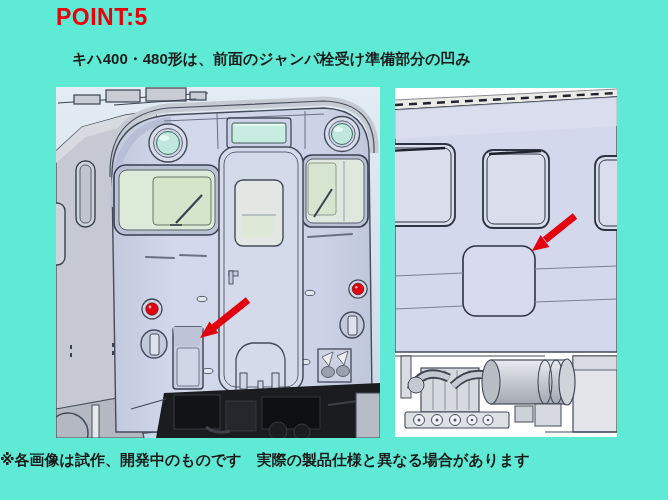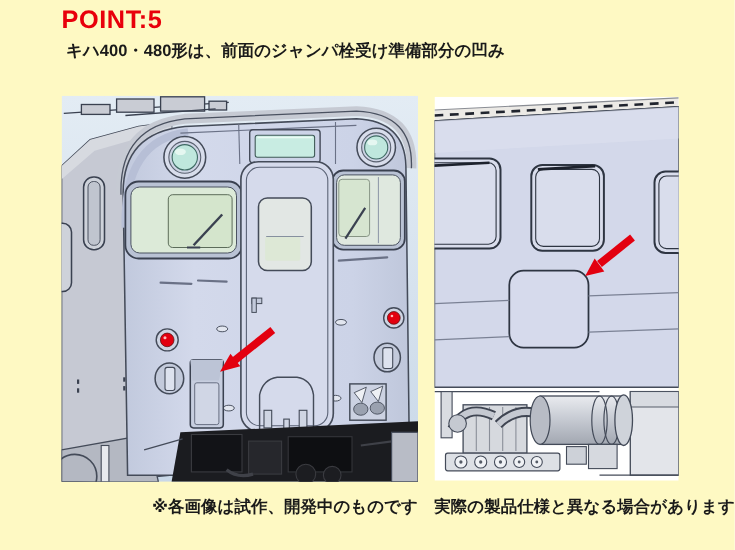--- a/index.html
+++ b/index.html
@@ -1,34 +1,34 @@
 <!DOCTYPE html>
 <html style="--heading-red: #e8000b; --accent-red: #e3000f; --text-black: #1a1a1a; --sky-top: #e3ecf4; --sky-bottom: #c9d8e8; --train-body: #ccd3e7; --train-body-light: #d5daeb; --train-body-shade: #b7bfd6; --train-side-gray: #c6c9d3; --glass-green: #dcead8; --glass-green-pane: #d4e5cc; --glass-teal: #bfe7dd; --cad-line: #3a4150; --undercarriage-dark: #1b1c20; --machinery-gray: #d6d9de; --side-body: #d3d8ea;"><head>
 <meta charset="utf-8">
 <style>
   html,body{margin:0;padding:0;background:#fff;}
   .page{
-    position:relative;width:668px;height:500px;background:#fef9c3;overflow:hidden;
+    position:relative;width:668px;height:500px;background:#5eead4;overflow:hidden;
     font-family:"Liberation Sans","DejaVu Sans",sans-serif;
   }
   .point-heading{
     position:absolute;left:56px;top:4px;margin:0;
     font-size:23px;font-weight:bold;letter-spacing:.5px;
     color:var(--heading-red,#e8000b);
   }
   .description{
-    position:absolute;left:56px;top:32px;margin:4px;width:560px;
+    position:absolute;left:56px;top:32px;margin:16px;width:560px;
     font-size:15px;font-weight:bold;line-height:21px;color:var(--text-black,#1a1a1a);
   }
   .images-row .panel{margin:0;padding:0;position:absolute;}
   .panel-front{left:56px;top:87px;width:324px;height:351px;}
   .panel-side{left:395px;top:88px;width:222px;height:349px;}
   .panel svg{display:block;width:100%;height:100%;}
   .disclaimer{
-    position:absolute;left:0;top:451px;width:668px;margin:0;text-align:right;
+    position:absolute;left:0;top:451px;width:668px;margin:0;text-align:left;
     font-size:15px;font-weight:bold;color:var(--text-black,#1a1a1a);
   }
 </style>
 </head>
 <body>
 
 <div class="page">
 
   <h1 class="point-heading">POINT:5</h1>
 

